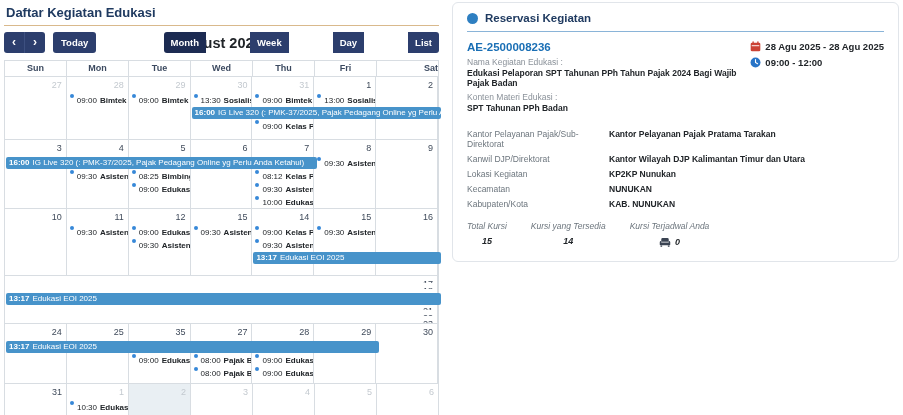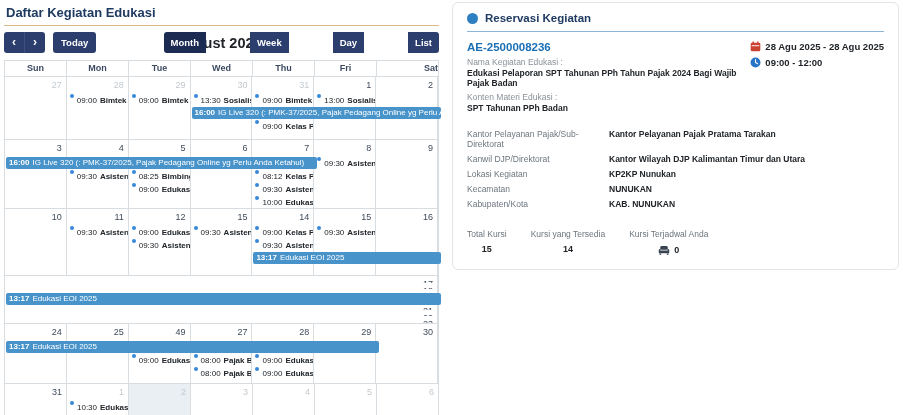--- a/index.html
+++ b/index.html
@@ -64,21 +64,21 @@
   .res-left{flex:1;padding-right:10px;min-width:0;}
   .res-code{color:#1a6fb5;font-size:11.5px;font-weight:bold;cursor:pointer;}
   .label-sm{font-size:8.5px;color:#8a9199;margin-top:4px;}
   .value-strong{font-size:8.5px;font-weight:bold;color:#212529;margin-top:1px;}
   .res-when{flex:none;font-size:9.5px;font-weight:bold;color:#212529;}
   .when-row{display:flex;align-items:center;gap:4px;margin-bottom:5px;}
   .details{margin-top:16px;}
   .drow{display:flex;margin-bottom:5px;font-size:8.5px;}
   .dlabel{width:142px;flex:none;color:#6c757d;}
   .dvalue{font-weight:bold;color:#212529;}
-  .stats{display:flex;margin-top:20px;}
+  .stats{display:flex;margin-top:12px;font-style:italic;}
   .stat{text-align:center;margin-right:24px;}
   .slabel{font-size:8.5px;color:#6c757d;}
   .svalue{font-size:9px;font-weight:bold;color:#212529;margin-top:5px;
        display:flex;align-items:center;justify-content:center;gap:4px;}
   .icon{display:inline-flex;flex:none;}
 </style>
 </head>
 <body>
 
 <div class="layout">
@@ -320,21 +320,21 @@
             <div class="banner" style="left: calc(0% + 1px); width: calc(100% - 3px); top: 17px;"><span class="time">13:17</span><span>Edukasi EOI 2025</span></div>
           </div>
           <div class="week" style="height: 59px;">
             <div class="cell">
               <div class="date-num">24</div>
             </div>
             <div class="cell">
               <div class="date-num">25</div>
             </div>
             <div class="cell">
-              <div class="date-num">49</div>
+              <div class="date-num">35</div>
               <div class="sp"></div>
               <div class="evt">
                 <span class="dot"></span>
                 <span class="time">09:00</span>
                 <span class="name">Edukasi Bag</span>
               </div>
             </div>
             <div class="cell">
               <div class="date-num">27</div>
               <div class="sp"></div>

